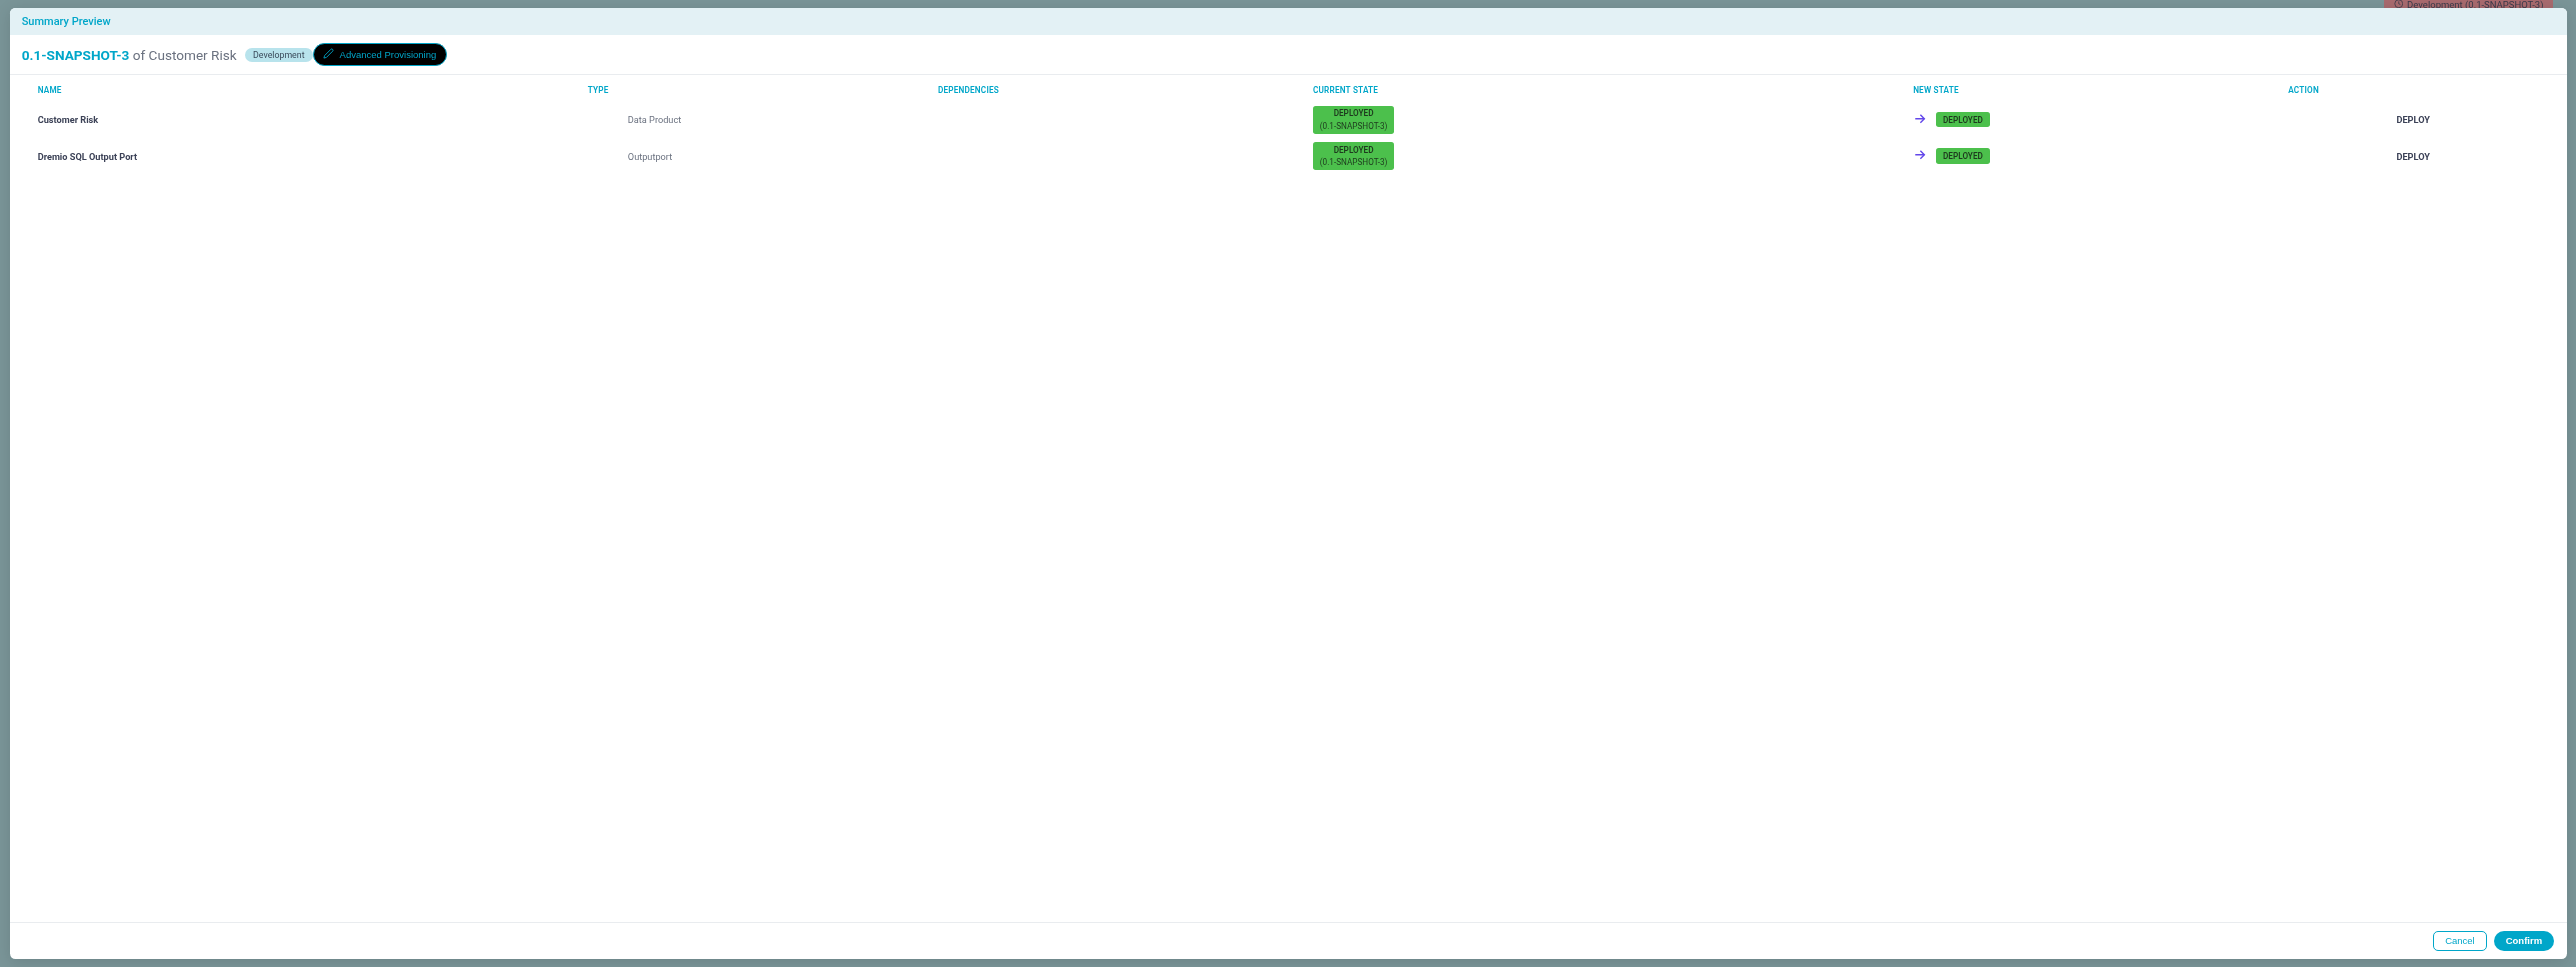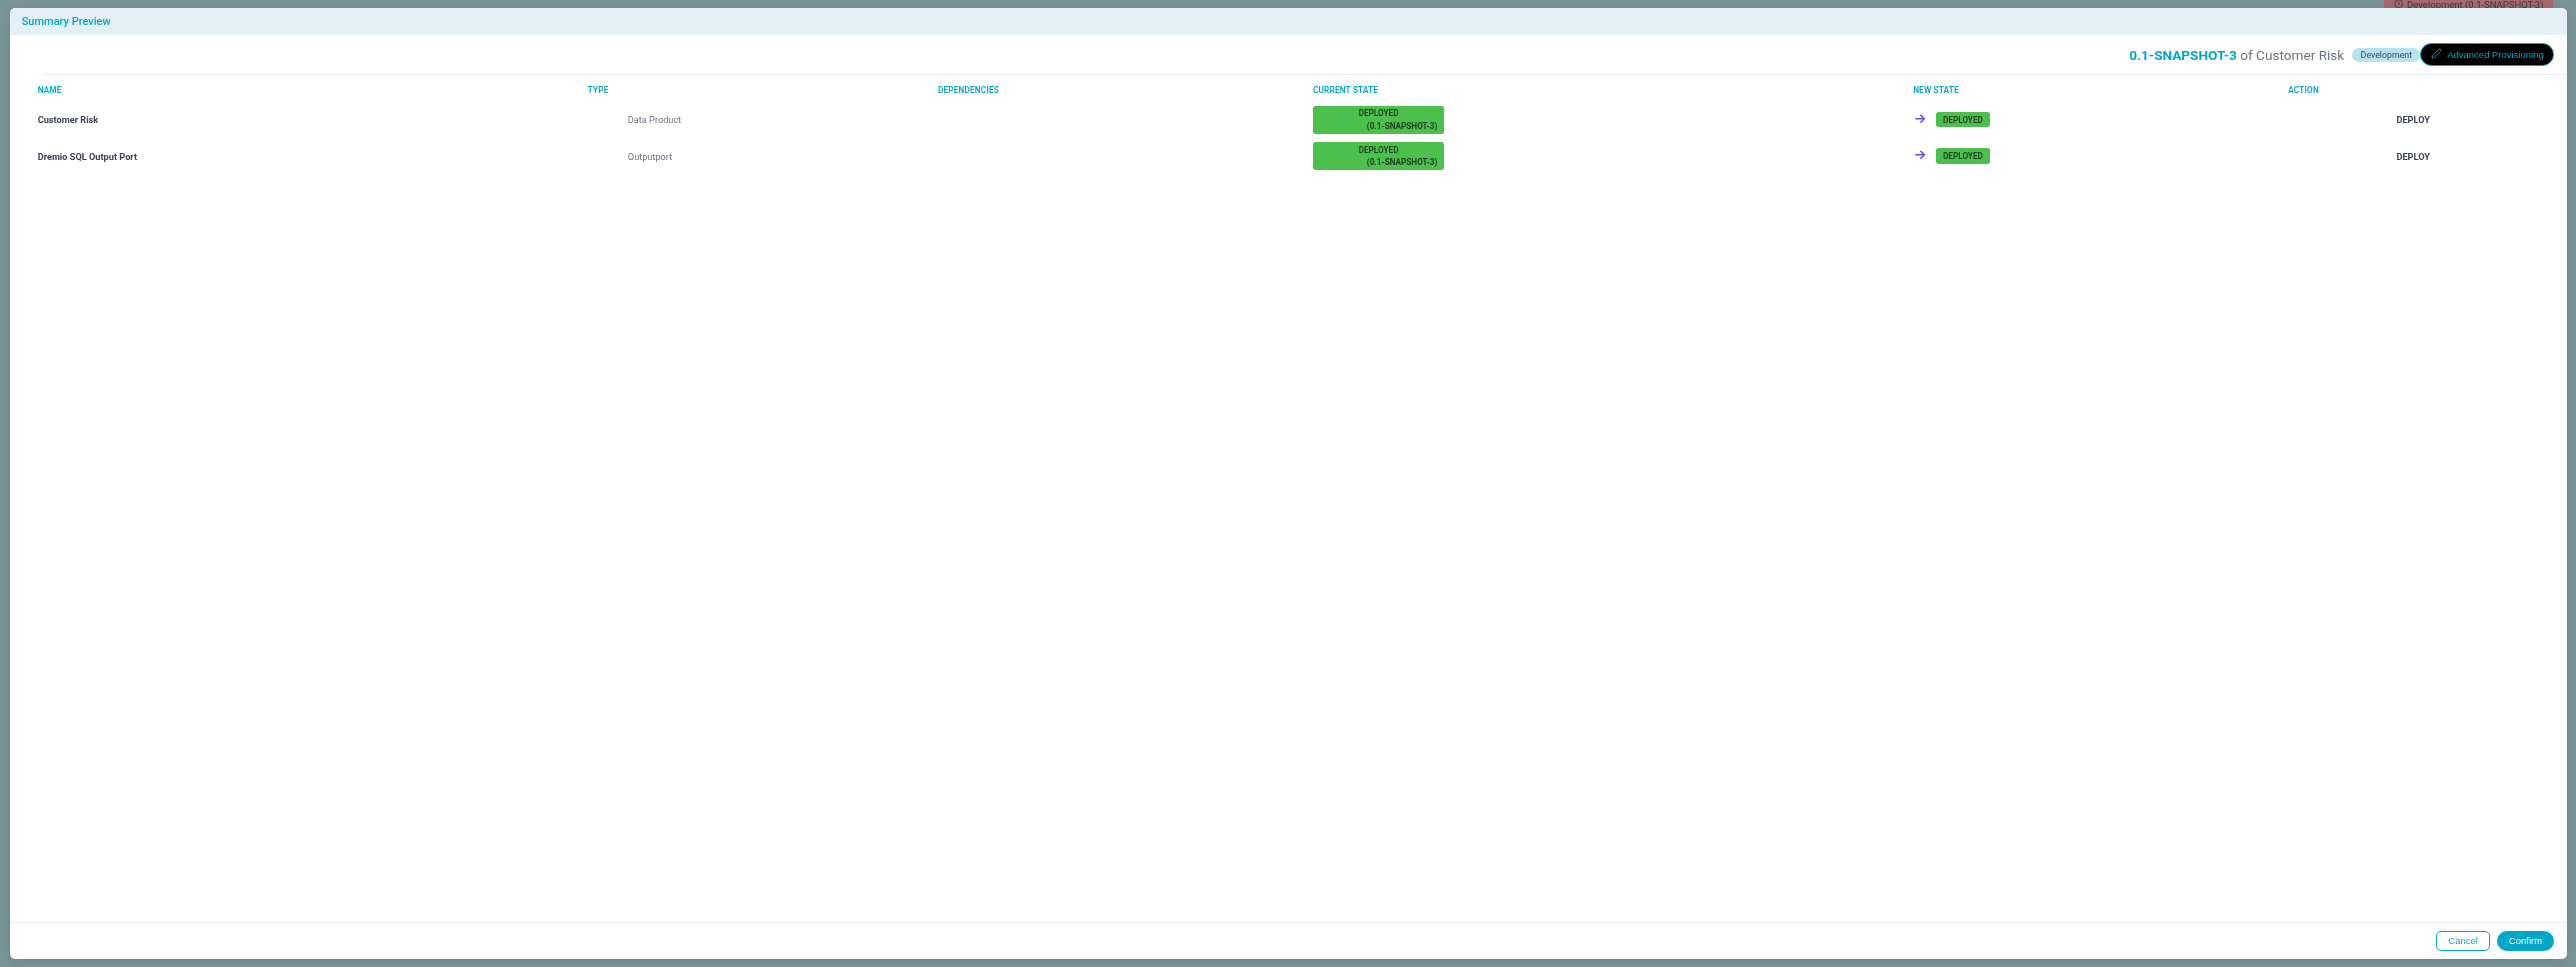--- a/index.html
+++ b/index.html
@@ -44,24 +44,23 @@
     .modal-header {
       background: #e3f1f5;
       padding: 6.8px 12.2px;
       color: #00a6c9;
       font-size: 11px;
       font-weight: 500;
     }
     .title-bar {
       display: flex;
       align-items: center;
-      justify-content: flex-end;
+      justify-content: flex-start;
       padding: 8.2px 12.2px;
       border-bottom: 0.7px solid #e9ecef;
-      margin-left: 32px;
     }
     .title-left {
       display: flex;
       align-items: center;
       gap: 8.2px;
     }
     .title-text {
       font-size: 13.6px;
       color: #6b7280;
       font-weight: 400;
@@ -136,22 +135,21 @@
       padding: 2.7px 6.8px;
       border-radius: 2.7px;
       font-size: 8.2px;
       font-weight: 600;
       display: inline-flex;
       align-items: center;
       gap: 2.7px;
       flex-direction: column;
     }
     .state-badge .ver {
-      font-weight: 700;
-      margin-left: 47px;
+      font-weight: 400;
     }
     .cell-new {
       display: flex;
       align-items: center;
       gap: 9.5px;
     }
     .arrow-icon {
       color: #6246ea;
     }
     .arrow-icon svg {
@@ -181,21 +179,21 @@
       font-weight: 500;
     }
     .btn-confirm {
       border: none;
       background: #00a6c9;
       color: #fff;
       padding: 4.1px 12.2px;
       border-radius: 11px;
       font-size: 9.5px;
       cursor: pointer;
-      font-weight: 400;
+      font-weight: 700;
     }
   </style>
 </head>
 <body>
 
 <div class="backdrop-pill">
   <span>
     <svg width="9.5" height="9.5" viewBox="0 0 24 24" fill="none" stroke="currentColor" stroke-width="2">
       <circle cx="12" cy="12" r="10"></circle>
       <polyline points="12 6 12 12 16 14"></polyline>

